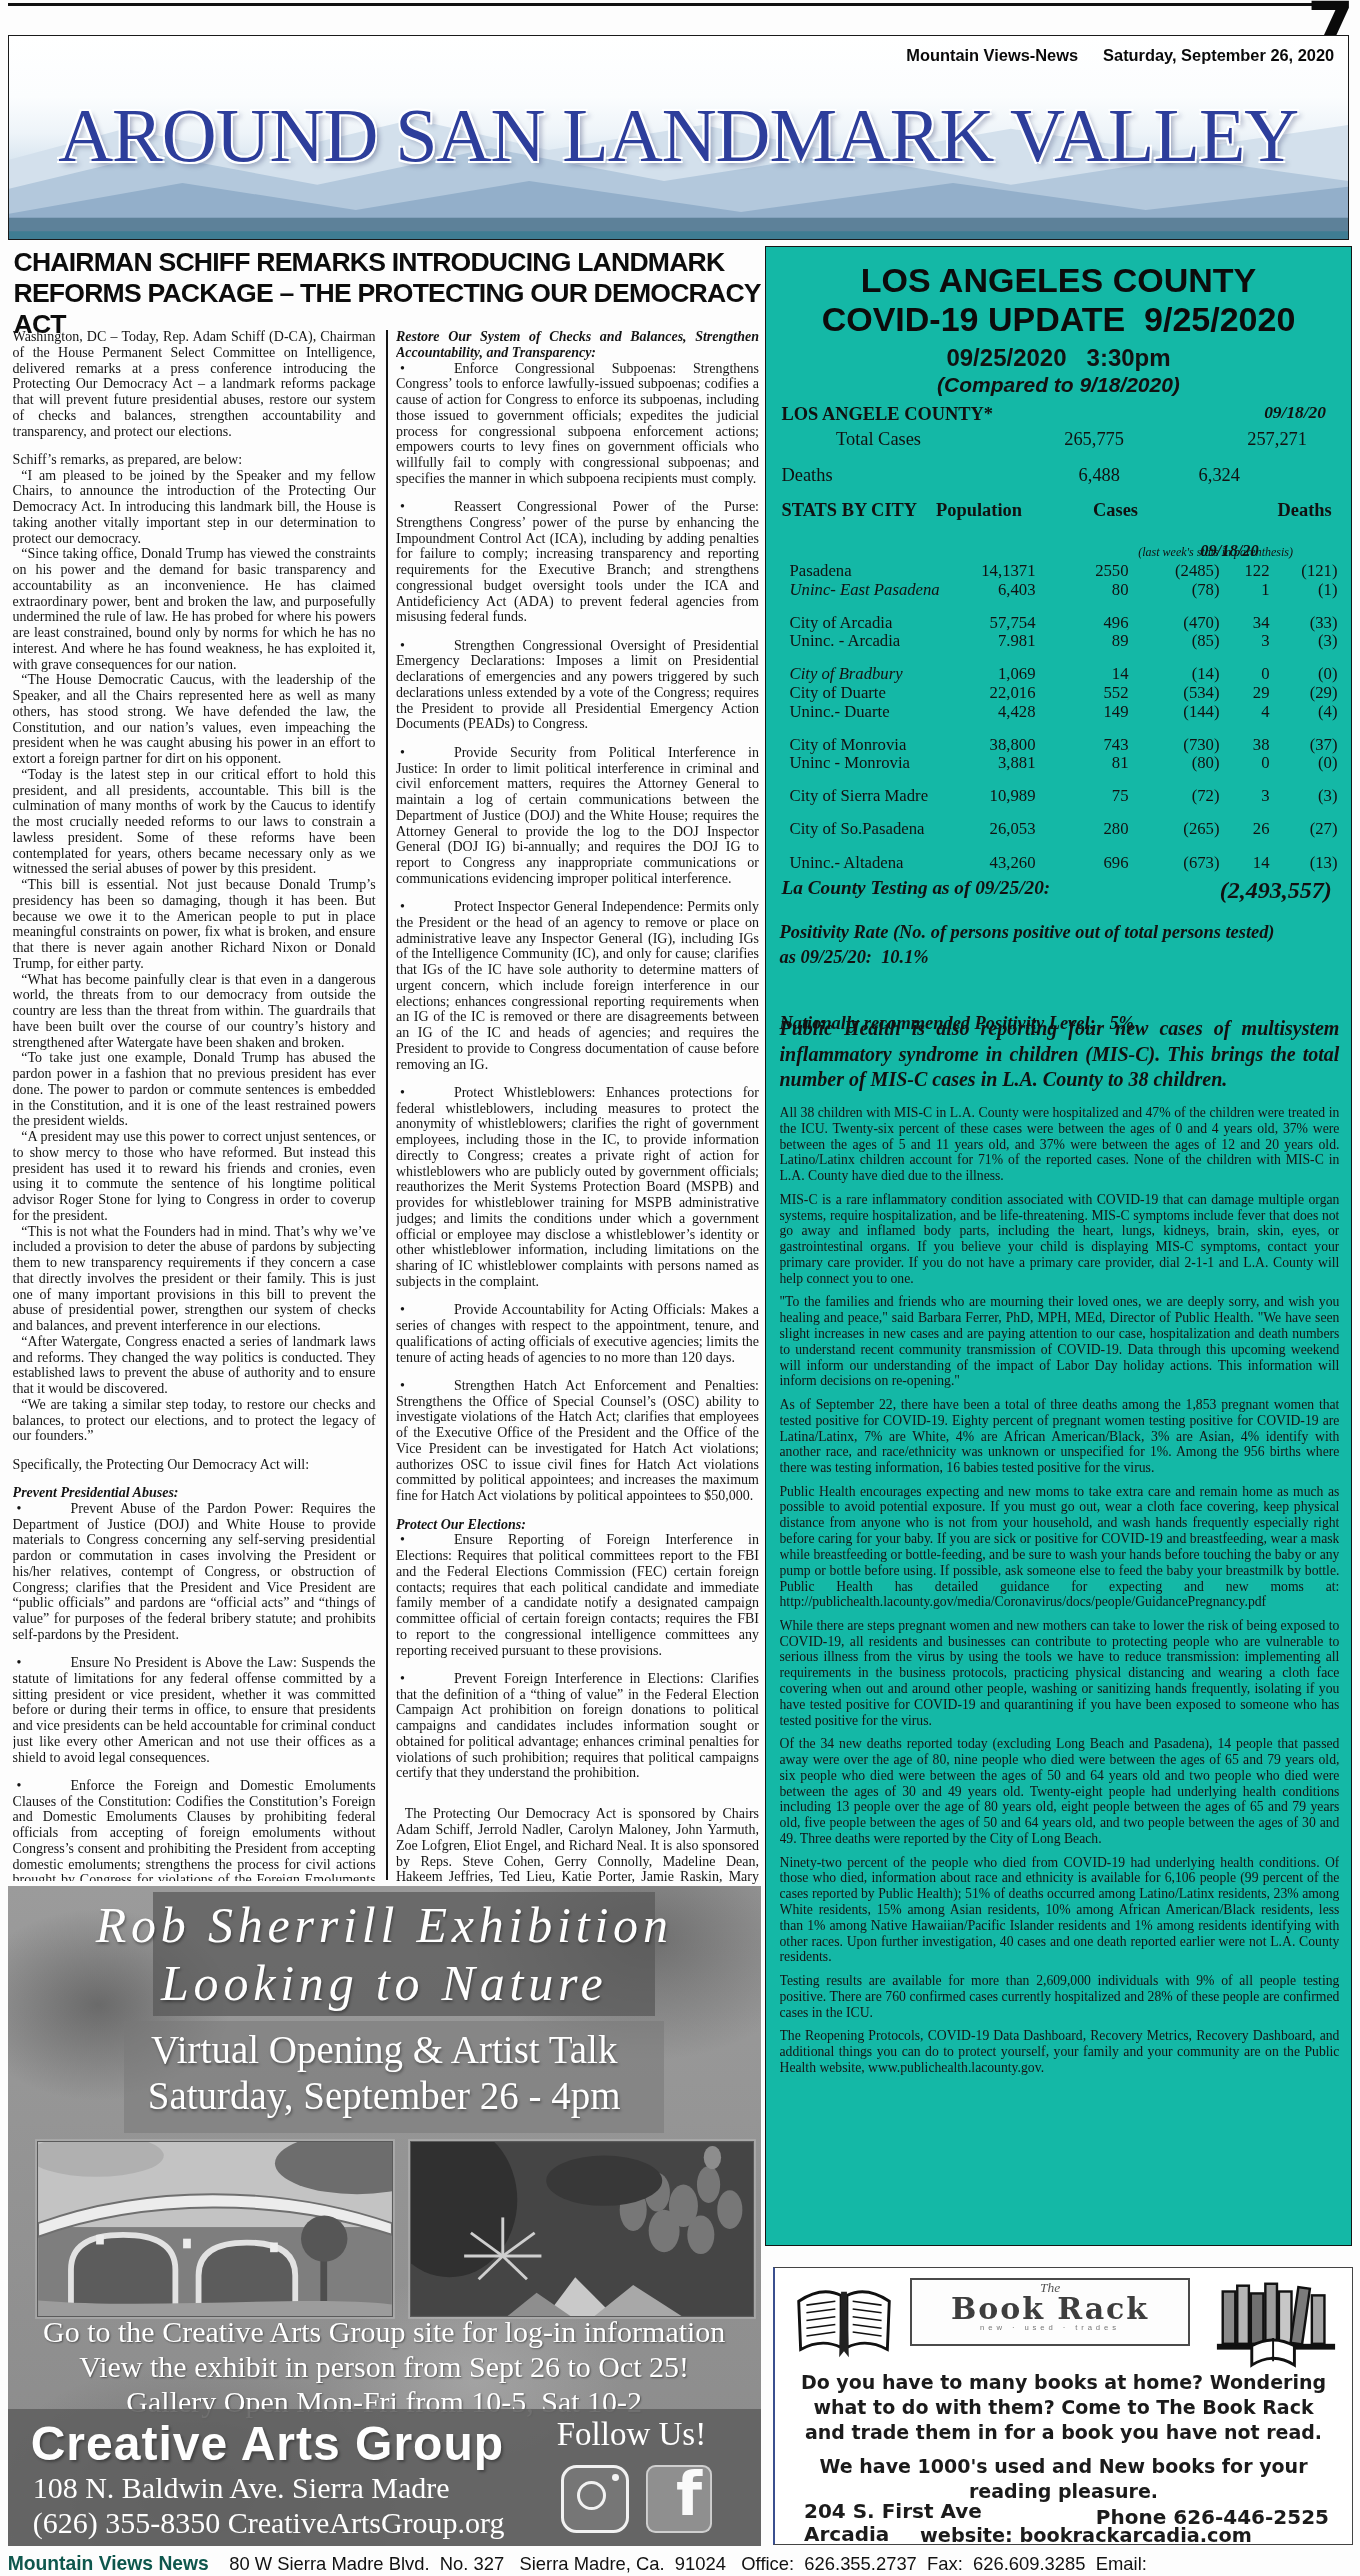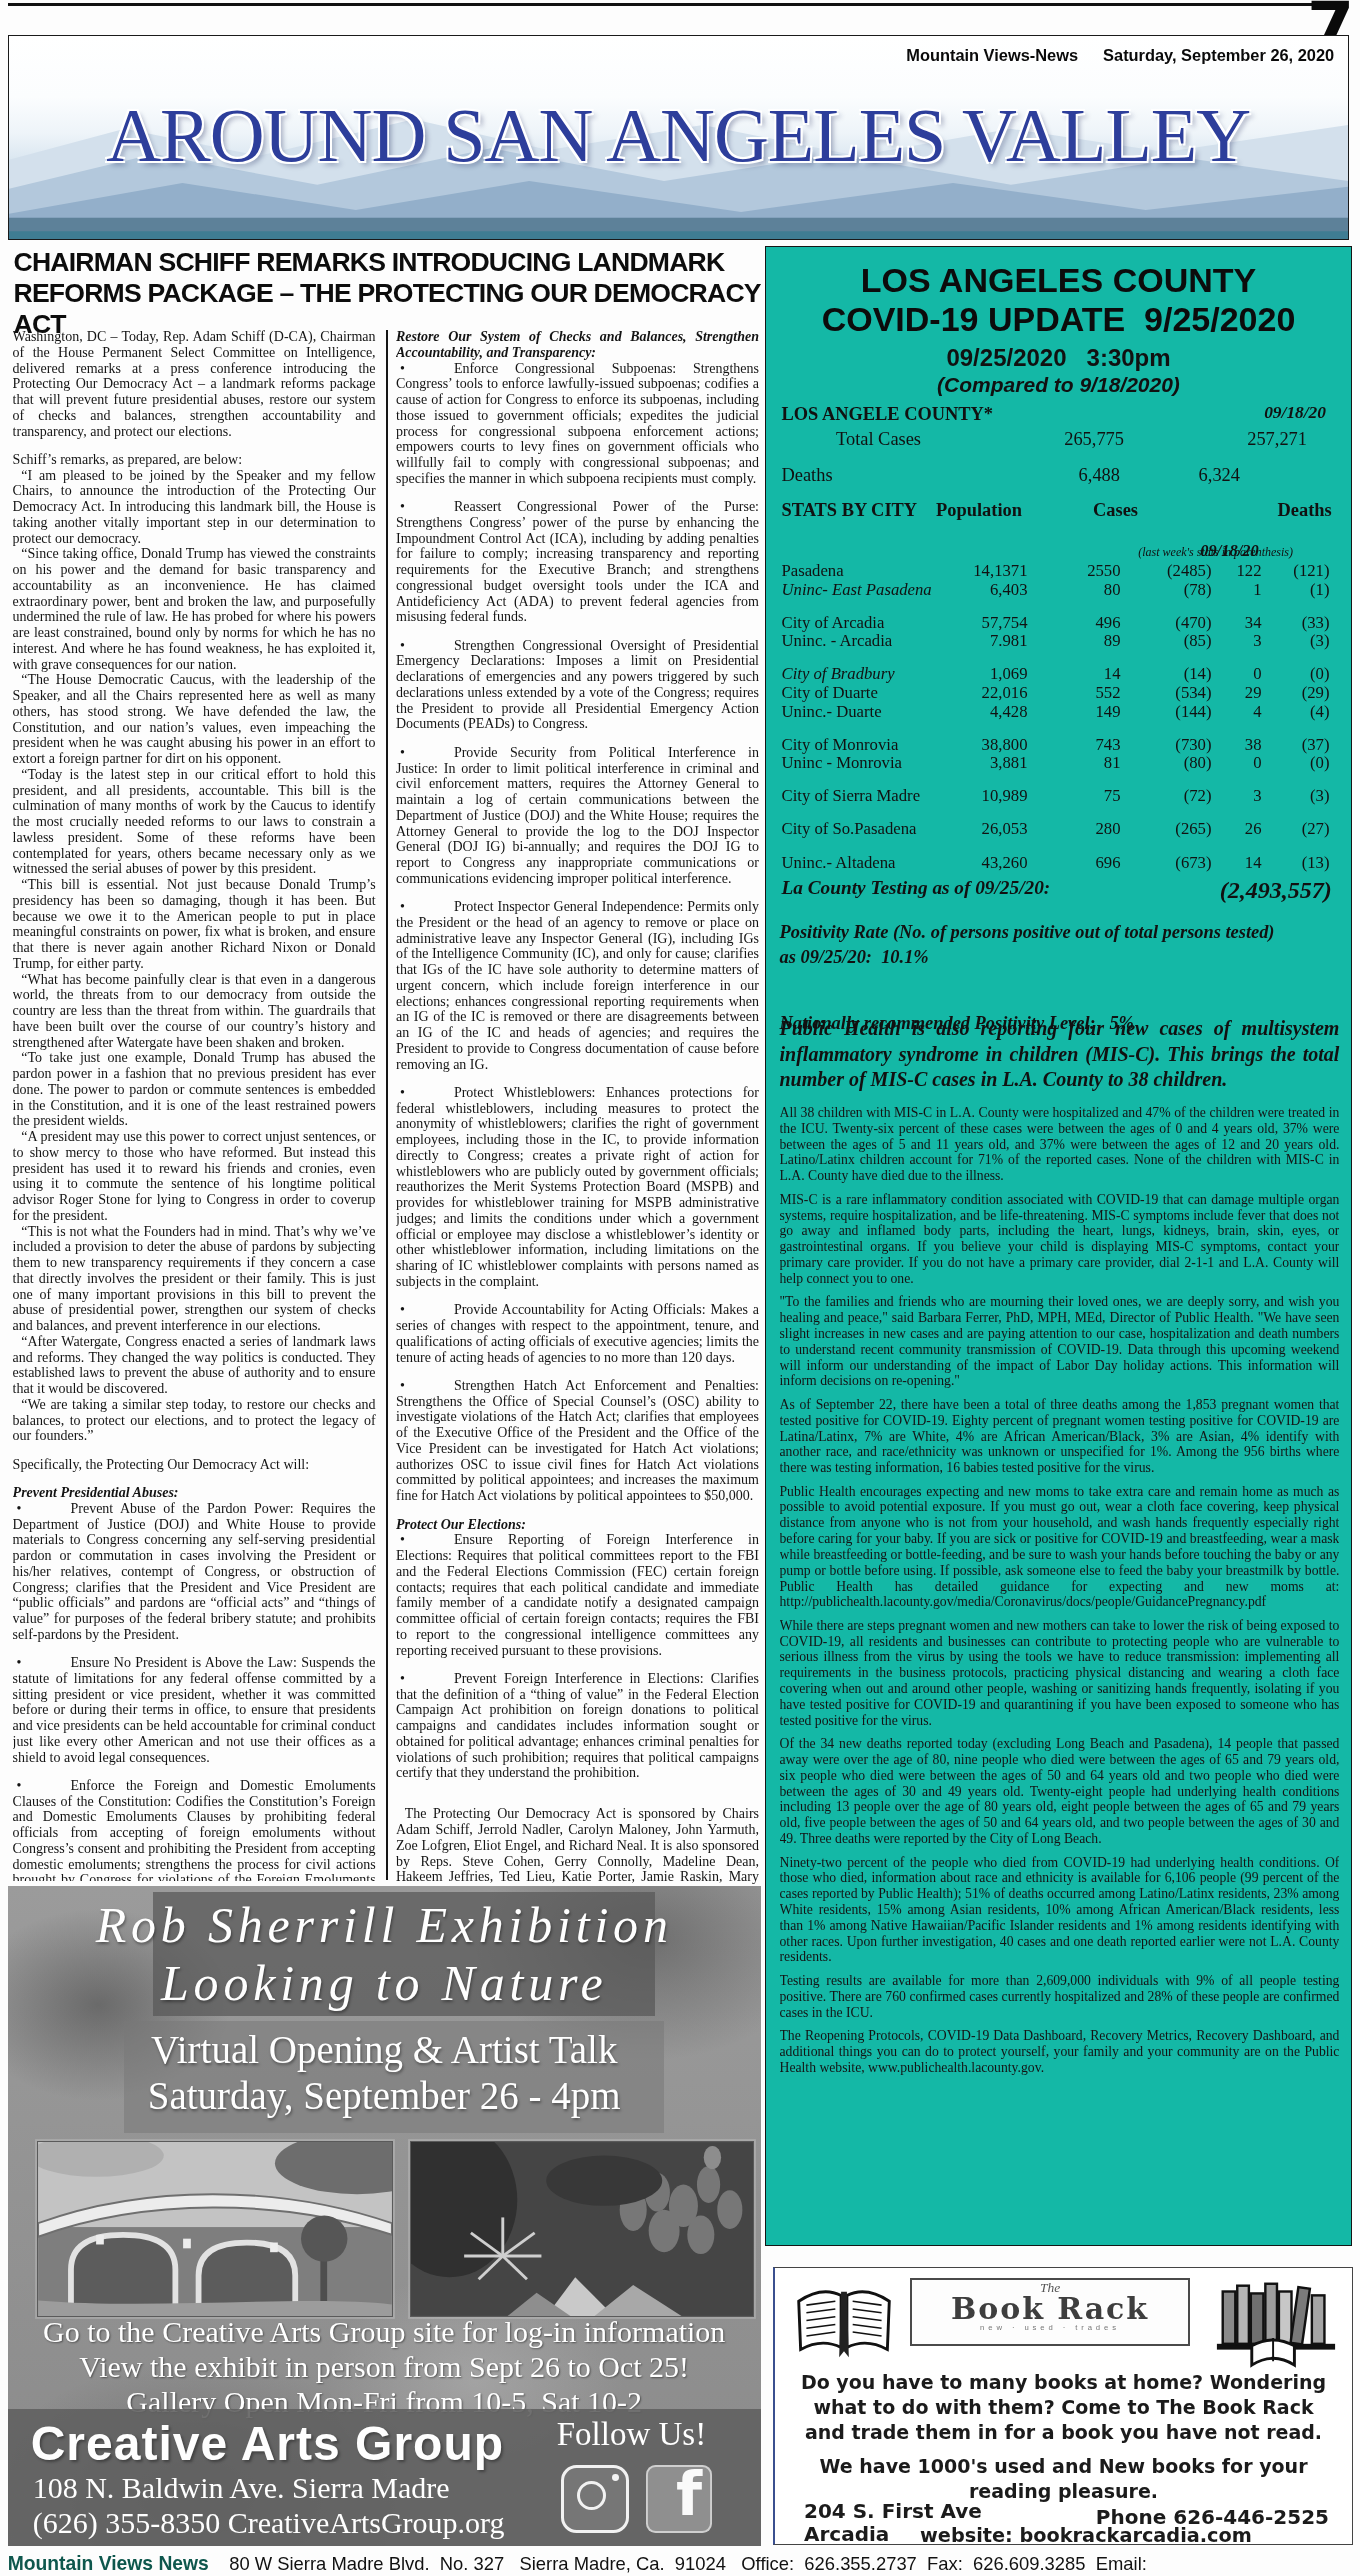--- a/index.html
+++ b/index.html
@@ -35,21 +35,21 @@
   #covid{left:765px;top:246px;width:587px;height:2000px;border:1.9px solid #161616;box-sizing:border-box;background:#14b8a6;}
   #covid .c{position:absolute;}
   .cv-title{left:0;right:0;text-align:center;font-family:"Liberation Sans",sans-serif;font-weight:bold;font-size:34px;letter-spacing:0;color:#0c0c0c;white-space:pre-wrap;}
   .cv-sub1{left:0;right:0;text-align:center;font-family:"Liberation Sans",sans-serif;font-weight:bold;font-size:24px;white-space:pre-wrap;}
   .cv-sub2{left:0;right:0;text-align:center;font-family:"Liberation Sans",sans-serif;font-weight:bold;font-style:italic;font-size:21px;}
   .serifb{font-weight:bold;font-size:18.4px;}
   .ital{font-style:italic;}
   .rt{text-align:right;}
   .cv-val{font-size:18.4px;}
   #cv-stats{left:15.5px;right:11.6px;font-size:16.7px;}
-  .srow{display:grid;grid-template-columns:184px 62px 93px 91px 50px 68px;line-height:18.6px;}
+  .srow{display:grid;grid-template-columns:184px 62px 93px 91px 50px 68px;line-height:18.6px;margin-left:8px;}
   .srow span{text-align:right;}
   .srow .nm{text-align:left;}
   .srow .nm.it{font-style:italic;}
   .sspace{height:14.5px;}
   .cv-bi{font-weight:bold;font-style:italic;}
   #cv-paras{left:13.5px;right:11.6px;bottom:9.7px;overflow:hidden;font-size:13.7px;line-height:1.155;text-align:justify;color:#141414;}
   #cv-paras .ln{margin-bottom:7.7px;}
 
   
   #exhibit{left:7.7px;top:1886px;width:753px;height:660px;overflow:hidden;color:#fff;
@@ -101,21 +101,21 @@
 
   <div class="abs" id="masthead">
     <svg viewBox="0 0 1390 210" preserveAspectRatio="none">
       <polygon fill="#d3e0ec" points="0,128 120,96 260,124 420,86 560,118 720,92 880,124 1040,96 1200,120 1390,92 1390,210 0,210"></polygon>
       <polygon fill="#b3c8dc" points="0,158 150,122 320,154 500,116 680,150 860,122 1040,154 1220,126 1390,150 1390,210 0,210"></polygon>
       <polygon fill="#93afca" points="0,184 180,152 360,180 540,150 760,182 980,152 1180,180 1390,156 1390,210 0,210"></polygon>
       <rect fill="#5d8199" y="188" width="1390" height="22"></rect>
       <rect fill="#3f7d93" y="202" width="1390" height="8"></rect>
     </svg>
     <div id="dateline"><span>Mountain Views-News</span><span class="gap"></span><span>Saturday, September 26, 2020</span></div>
-    <div id="banner-title">AROUND SAN ANGELES VALLEY</div>
+    <div id="banner-title">AROUND SAN LANDMARK VALLEY</div>
   </div>
 
   <div class="abs" id="headline">CHAIRMAN SCHIFF REMARKS INTRODUCING LANDMARK REFORMS PACKAGE – THE PROTECTING OUR DEMOCRACY ACT</div>
 
   <div class="abs news-col" id="col1">
       <div class="ln p0">Washington, DC – Today, Rep. Adam Schiff (D-CA), Chairman of the House Permanent Select Committee on Intelligence, delivered remarks at a press conference introducing the Protecting Our Democracy Act – a landmark reforms package that will prevent future presidential abuses, restore our system of checks and balances, strengthen accountability and transparency, and protect our elections.</div>
       <div class="ln sp">&nbsp;</div>
       <div class="ln p0">Schiff’s remarks, as prepared, are below:</div>
       <div class="ln q">“I am pleased to be joined by the Speaker and my fellow Chairs, to announce the introduction of the Protecting Our Democracy Act. In introducing this landmark bill, the House is taking another vitally important step in our determination to protect our democracy.</div>
       <div class="ln q">“Since taking office, Donald Trump has viewed the constraints on his power and the demand for basic transparency and accountability as an inconvenience. He has claimed extraordinary power, bent and broken the law, and purposefully undermined the rule of law. He has probed for where his powers are least constrained, bound only by norms for which he has no interest. And where he has found weakness, he has exploited it, with grave consequences for our nation.</div>

